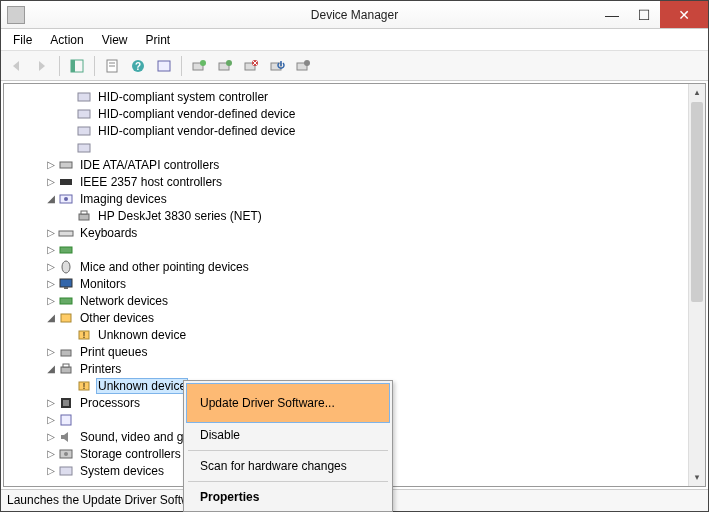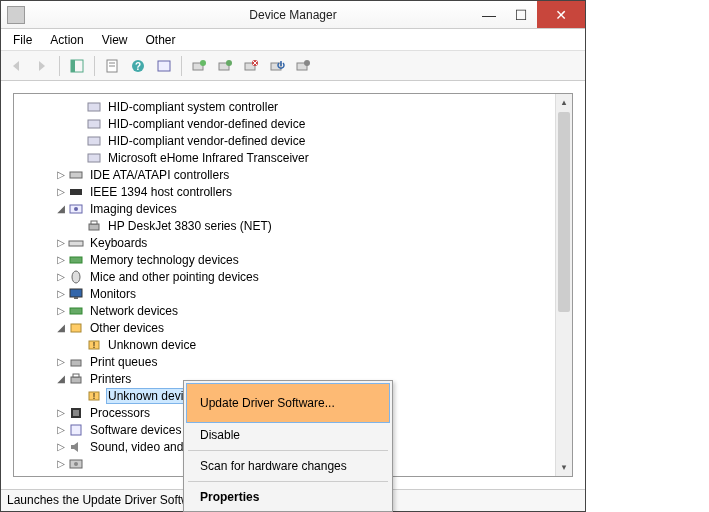--- a/index.html
+++ b/index.html
@@ -1,30 +1,30 @@
 <!DOCTYPE html>
 <html><head>
 <meta charset="utf-8">
 <style>
 * { box-sizing: border-box; margin: 0; padding: 0; }
 body { font-family: "Segoe UI", Tahoma, sans-serif; font-size: 12px; background: #fff; width: 709px; height: 512px; overflow: hidden; position: relative; }
-.window { width: 586px; height: 512px; display: flex; flex-direction: column; border: 1px solid #444; }
+.window { width: 709px; height: 512px; display: flex; flex-direction: column; border: 1px solid #444; }
 .titlebar { height: 28px; background: linear-gradient(#fff, #f5f5f5); display: flex; align-items: center; border-bottom: 1px solid #ccc; position: relative; }
 .titlebar .app-icon { width: 18px; height: 18px; margin-left: 6px; background: #d0d0d0; border: 1px solid #999; }
 .titlebar .title { position: absolute; left: 50%; transform: translateX(-50%); font-size: 12px; color: #222; }
 .win-buttons { margin-left: auto; display: flex; height: 100%; }
 .win-btn { width: 32px; display: flex; align-items: center; justify-content: center; font-size: 14px; color: #333; }
 .win-btn.close { background: #c8463c; color: #fff; width: 48px; }
 .menubar { height: 22px; display: flex; align-items: center; padding: 0 4px; background: #fff; border-bottom: 1px solid #e0e0e0; gap: 2px; }
 .menubar .menu-item { padding: 2px 8px; cursor: default; }
 .toolbar { height: 30px; display: flex; align-items: center; padding: 0 4px; border-bottom: 1px solid #ccc; gap: 4px; background: #f7f7f7; }
 .toolbar .tb { width: 22px; height: 22px; display: flex; align-items: center; justify-content: center; }
 .toolbar .tb.disabled { opacity: 0.4; }
 .toolbar .sep { width: 1px; height: 20px; background: #ccc; margin: 0 2px; }
-.content { flex: 1; display: flex; border: 1px solid #999; margin: 12px; overflow: hidden; }
+.content { flex: 1; display: flex; border: 1px solid #999; margin: 2px; overflow: hidden; }
 .tree { flex: 1; padding: 4px 0 4px 4px; overflow-y: auto; position: relative; }
 .tree-row { display: flex; align-items: center; height: 17px; white-space: nowrap; }
 .tree-row .expander { width: 14px; text-align: center; color: #666; font-size: 10px; cursor: pointer; }
 .tree-row .icon { width: 16px; height: 16px; margin-right: 4px; display: inline-flex; align-items: center; justify-content: center; font-size: 11px; }
 .tree-row .label { padding: 1px 2px; }
 .tree-row.selected .label { background: #cde8ff; border: 1px solid #7eb4ea; padding: 0 1px; }
 .indent { display: inline-block; }
 .scrollbar { width: 17px; background: #f0f0f0; border-left: 1px solid #ddd; position: relative; }
 .scrollbar .thumb { position: absolute; left: 2px; right: 2px; top: 18px; height: 200px; background: #cdcdcd; border-radius: 2px; }
 .scrollbar .arrow { position: absolute; left: 0; right: 0; height: 17px; text-align: center; font-size: 9px; color: #555; line-height: 17px; }
@@ -50,21 +50,21 @@
       <div class="win-btn">—</div>
       <div class="win-btn">☐</div>
       <div class="win-btn close">✕</div>
     </div>
   </div>
 
   <div class="menubar">
     <div class="menu-item">File</div>
     <div class="menu-item">Action</div>
     <div class="menu-item">View</div>
-    <div class="menu-item">Other</div>
+    <div class="menu-item">Print</div>
   </div>
 
   <div class="toolbar">
     <div class="tb disabled">
         <svg width="16" height="16">
           <path d="M11 3 L5 8 L11 13" fill="#888"></path>
         </svg>
       </div>
     <div class="tb disabled">
         <svg width="16" height="16">
@@ -165,41 +165,40 @@
           <span class="label">HID-compliant vendor-defined device</span>
         </div>
         <div class="tree-row">
           <span class="indent" style="width: 54px;"></span>
           <span class="expander"></span>
           <span class="icon">
             <svg width="16" height="16">
               <rect x="2" y="4" width="12" height="8" fill="#dde" stroke="#889"></rect>
             </svg>
           </span>
-          <span class="label">Microsoft eHome Infrared Transceiver</span>
         </div>
         <div class="tree-row">
           <span class="indent" style="width: 36px;"></span>
           <span class="expander">▷</span>
           <span class="icon">
             <svg width="16" height="16">
               <rect x="2" y="5" width="12" height="6" fill="#ccc" stroke="#666"></rect>
             </svg>
           </span>
           <span class="label">IDE ATA/ATAPI controllers</span>
         </div>
         <div class="tree-row">
           <span class="indent" style="width: 36px;"></span>
           <span class="expander">▷</span>
           <span class="icon">
             <svg width="16" height="16">
               <rect x="2" y="5" width="12" height="6" fill="#333"></rect>
             </svg>
           </span>
-          <span class="label">IEEE 1394 host controllers</span>
+          <span class="label">IEEE 2357 host controllers</span>
         </div>
         <div class="tree-row">
           <span class="indent" style="width: 36px;"></span>
           <span class="expander">◢</span>
           <span class="icon">
             <svg width="16" height="16">
               <rect x="2" y="4" width="12" height="8" fill="#eef" stroke="#66a"></rect>
               <circle cx="8" cy="8" r="2" fill="#66a"></circle>
             </svg>
           </span>
@@ -227,21 +226,20 @@
           <span class="label">Keyboards</span>
         </div>
         <div class="tree-row">
           <span class="indent" style="width: 36px;"></span>
           <span class="expander">▷</span>
           <span class="icon">
             <svg width="16" height="16">
               <rect x="2" y="5" width="12" height="6" fill="#6a6" stroke="#383"></rect>
             </svg>
           </span>
-          <span class="label">Memory technology devices</span>
         </div>
         <div class="tree-row">
           <span class="indent" style="width: 36px;"></span>
           <span class="expander">▷</span>
           <span class="icon">
             <svg width="16" height="16">
               <ellipse cx="8" cy="8" rx="4" ry="6" fill="#ddd" stroke="#666"></ellipse>
             </svg>
           </span>
           <span class="label">Mice and other pointing devices</span>
@@ -332,41 +330,41 @@
           <span class="label">Processors</span>
         </div>
         <div class="tree-row">
           <span class="indent" style="width: 36px;"></span>
           <span class="expander">▷</span>
           <span class="icon">
             <svg width="16" height="16">
               <rect x="3" y="3" width="10" height="10" fill="#eef" stroke="#66a"></rect>
             </svg>
           </span>
-          <span class="label">Software devices</span>
         </div>
         <div class="tree-row">
           <span class="indent" style="width: 36px;"></span>
           <span class="expander">▷</span>
           <span class="icon">
             <svg width="16" height="16">
               <path d="M3 6 L6 6 L10 3 L10 13 L6 10 L3 10 Z" fill="#888"></path>
             </svg>
           </span>
           <span class="label">Sound, video and ga</span>
         </div>
         <div class="tree-row">
           <span class="indent" style="width: 36px;"></span>
           <span class="expander">▷</span>
           <span class="icon">
             <svg width="16" height="16">
               <rect x="2" y="4" width="12" height="8" fill="#ccc" stroke="#666"></rect>
               <circle cx="8" cy="8" r="2" fill="#888"></circle>
             </svg>
           </span>
+          <span class="label">Storage controllers</span>
         </div>
         <div class="tree-row">
           <span class="indent" style="width: 36px;"></span>
           <span class="expander">▷</span>
           <span class="icon">
             <svg width="16" height="16">
               <rect x="2" y="4" width="12" height="8" fill="#dde" stroke="#889"></rect>
             </svg>
           </span>
           <span class="label">System devices</span>

